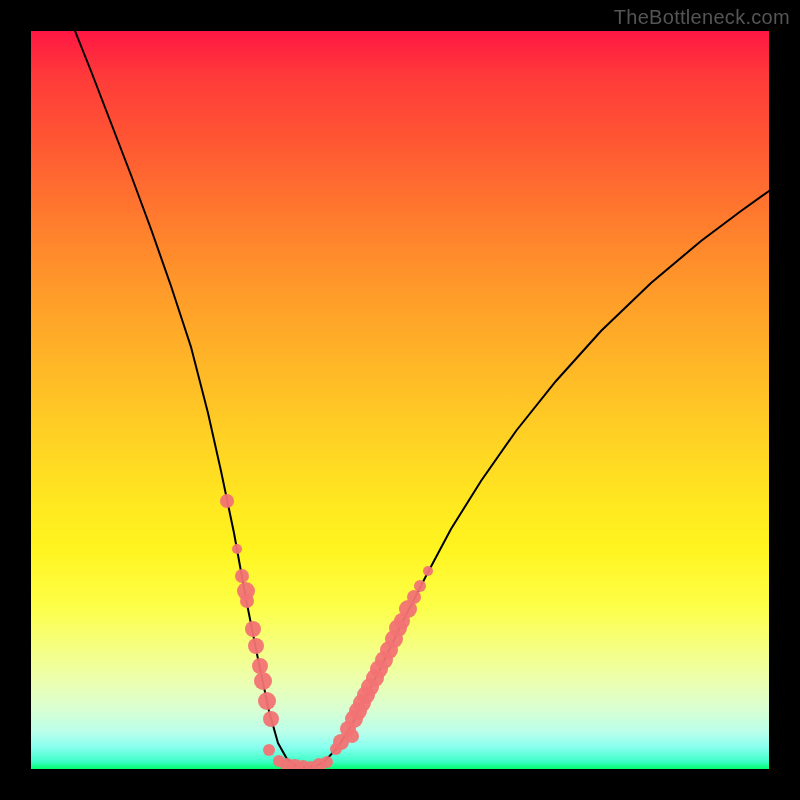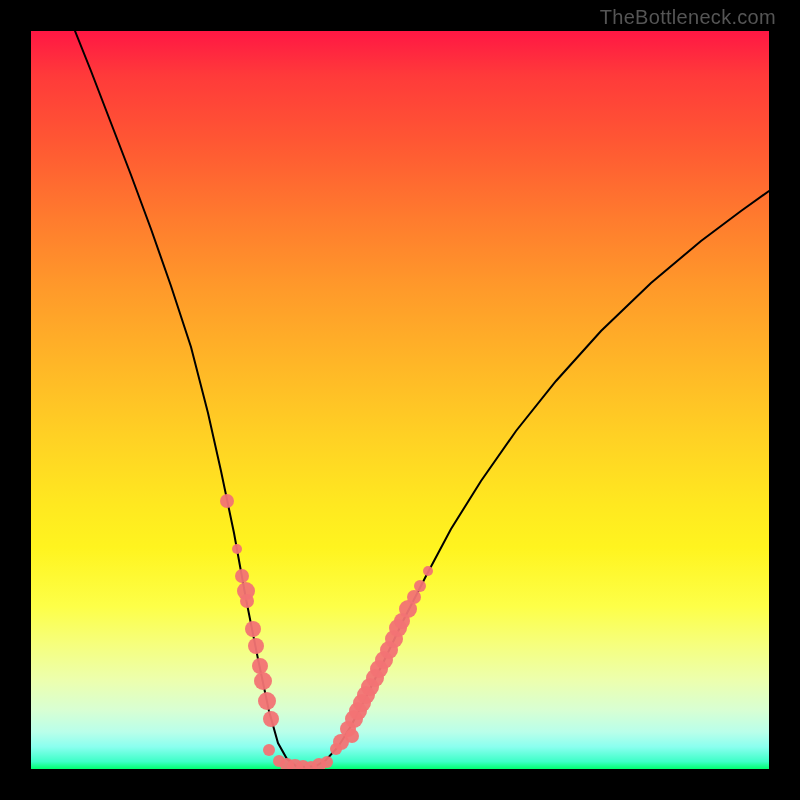--- a/index.html
+++ b/index.html
@@ -33,21 +33,21 @@
       #d8ffd3 92%,
       #b9ffea 95%,
       #8affef 97%,
       #3dffc7 99%,
       #00ff6f 100%
     );
   }
   .watermark {
     position: absolute;
     top: 6px;
-    right: 24px;
+    right: 10px;
     color: #555;
     font-size: 20px;
     font-weight: 500;
     letter-spacing: 0.3px;
   }
   svg.curve {
     position: absolute;
     left: 0;
     top: 0;
     width: 738px;

